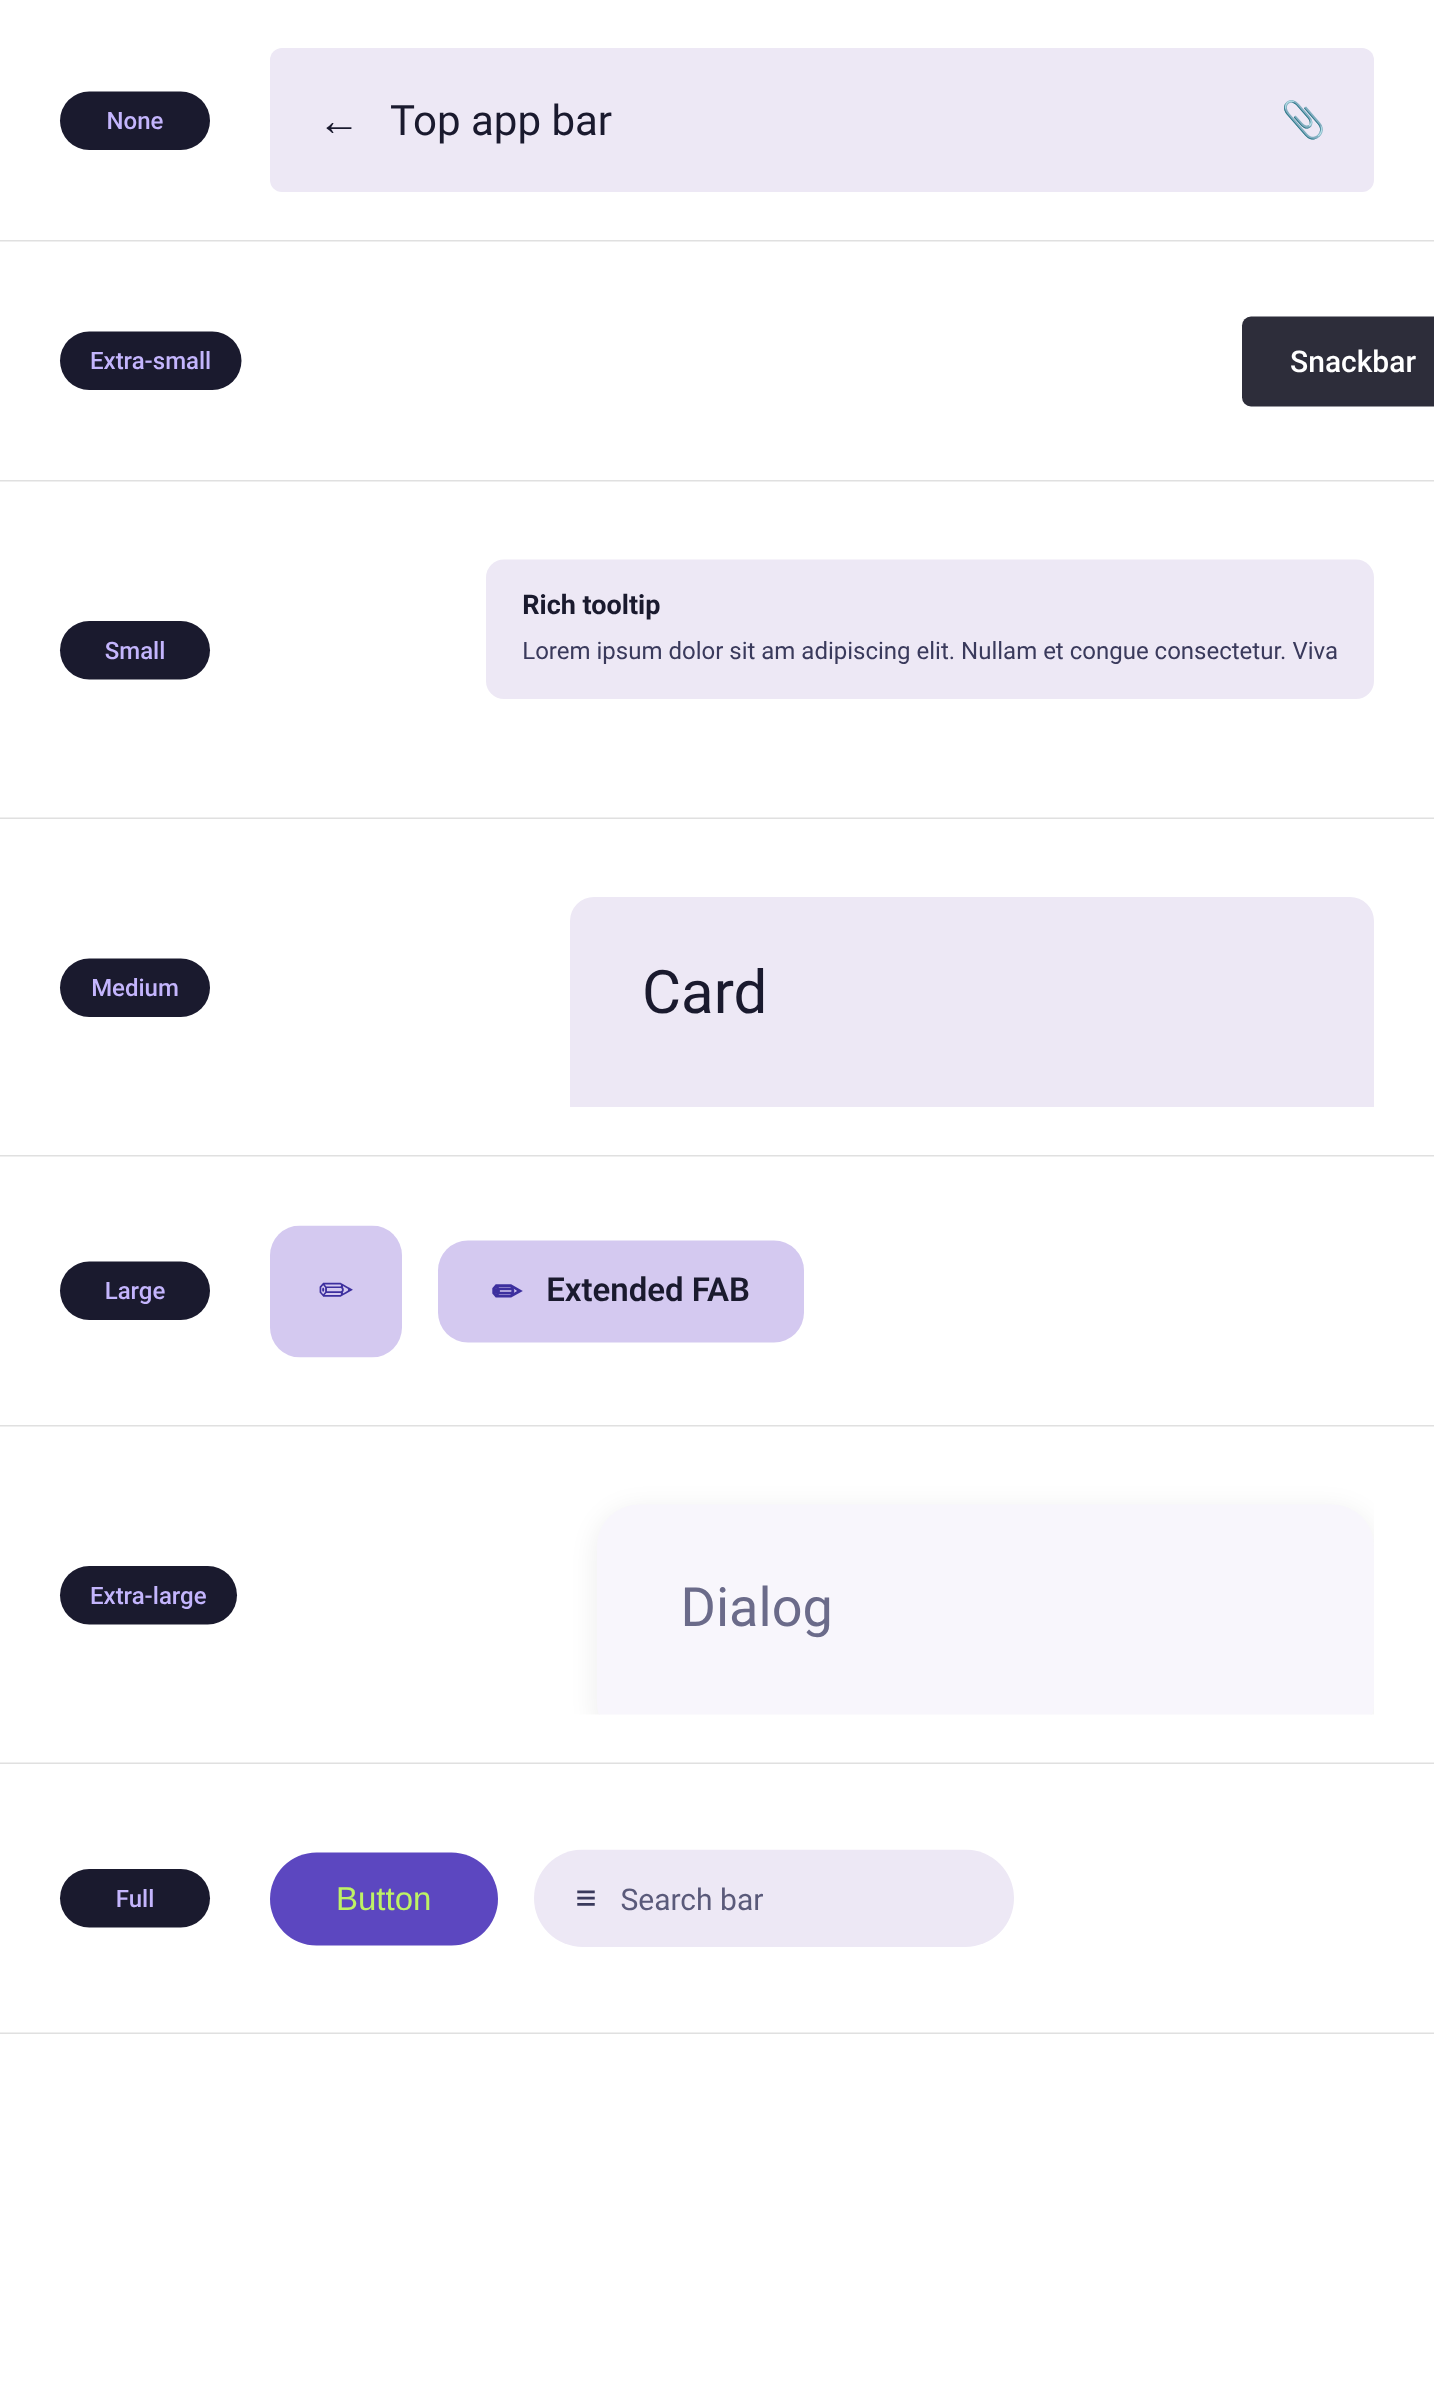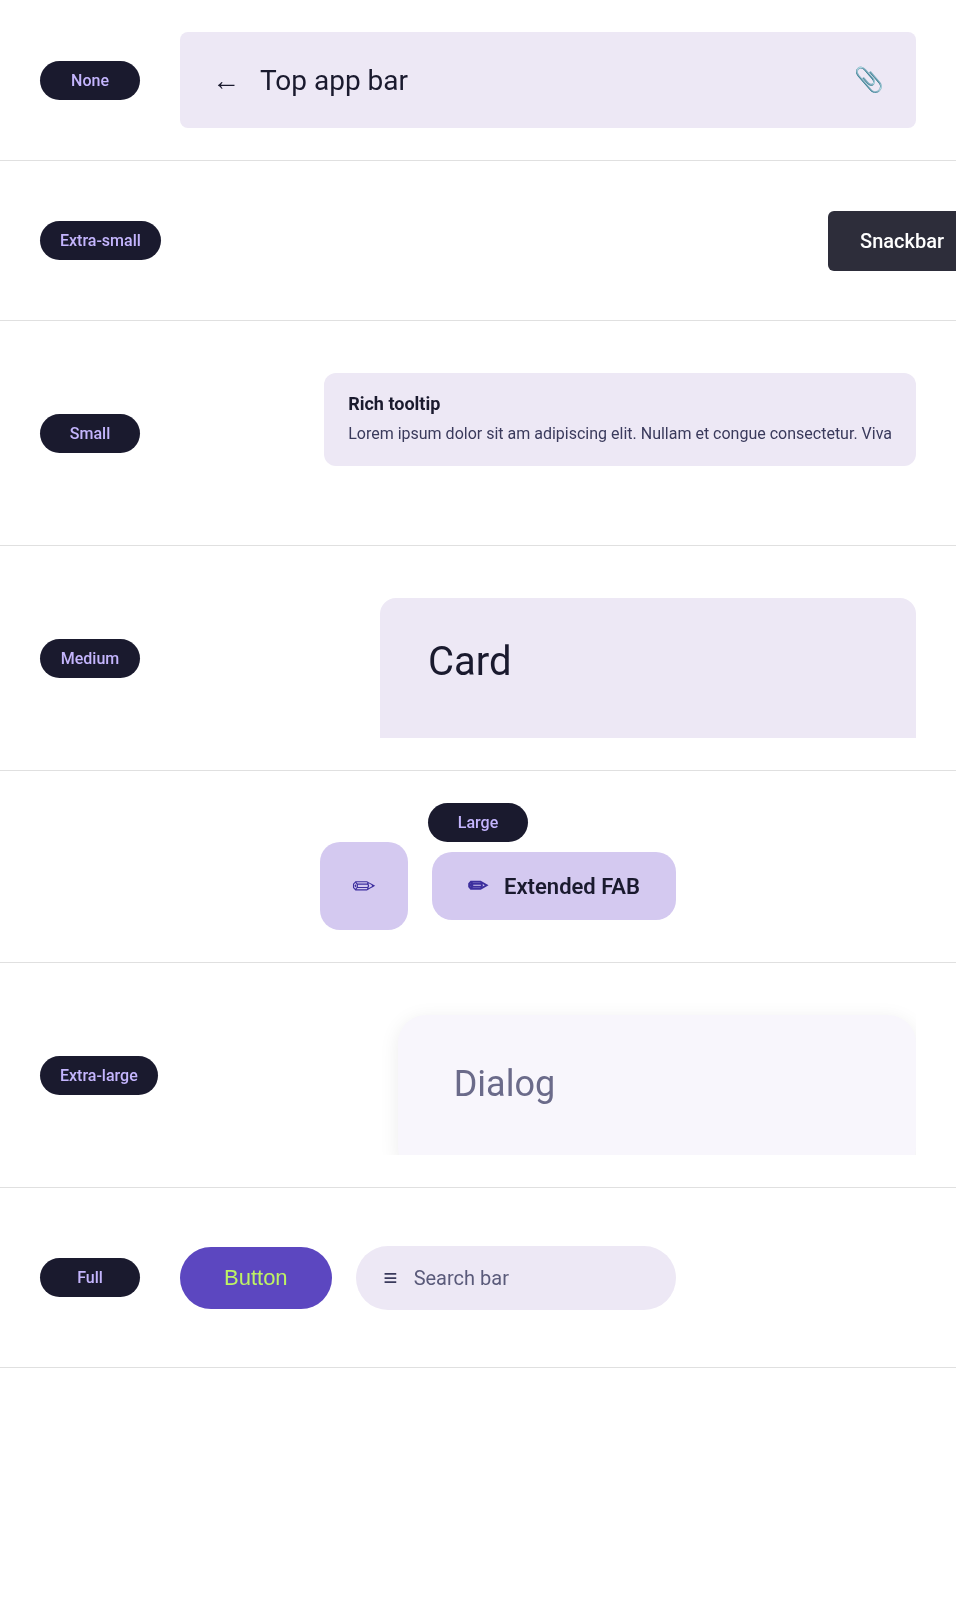--- a/index.html
+++ b/index.html
@@ -275,21 +275,21 @@
 
 <div class="row" style="min-height:180px;">
   <div class="size-badge">Medium</div>
   <div class="content-area" style="position:relative; flex:1; height:160px;">
     <div class="card">
       <div class="card-title">Card</div>
     </div>
   </div>
 </div>
 
-<div class="row" style="min-height:180px;flex-direction:column;">
+<div class="row" style="min-height:180px;">
   <div class="size-badge">Large</div>
   <div class="content-area">
     <div class="fab">
       <span class="fab-icon">✏</span>
     </div>
     <div class="extended-fab">
       <span class="pencil-icon">✏</span>
       <span>Extended FAB</span>
     </div>
   </div>

